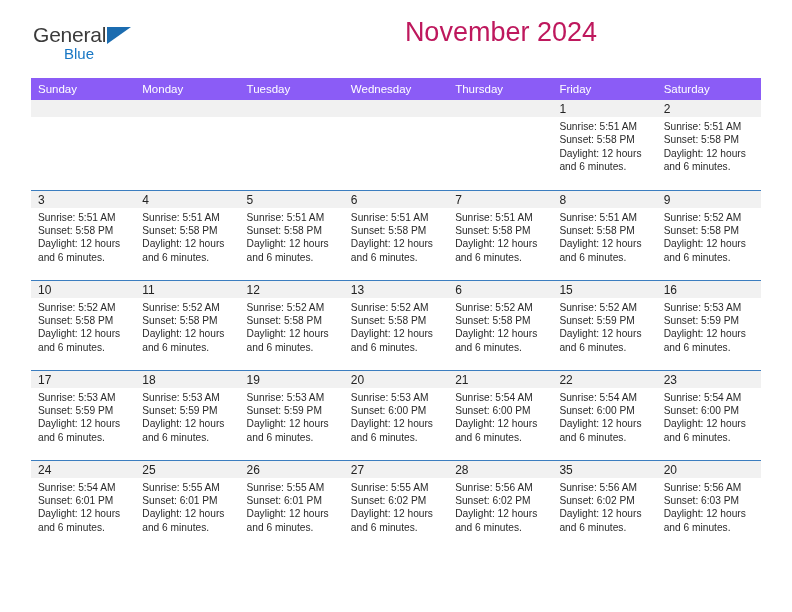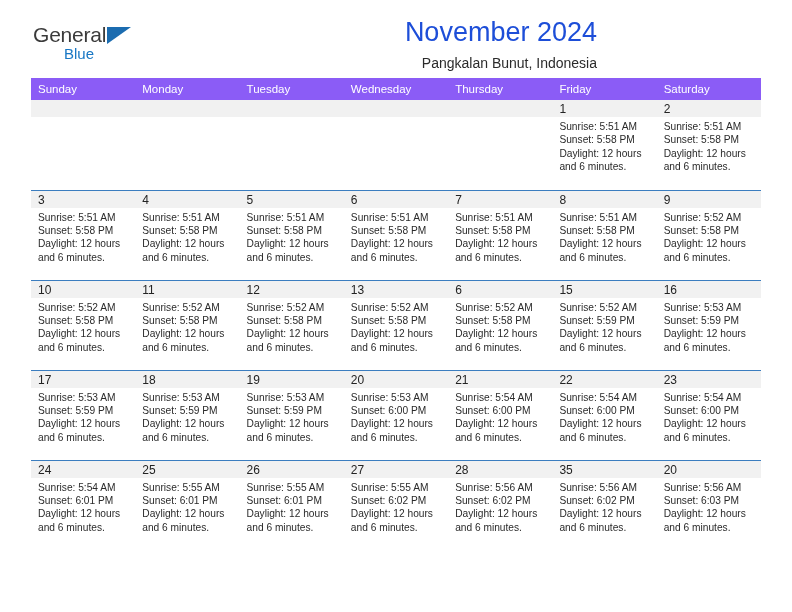--- a/index.html
+++ b/index.html
@@ -68,21 +68,21 @@
 
   .title-block {
     position: absolute;
     right: 0;
     top: 16px;
     text-align: right;
   }
   .cal-title {
     font-size: 27px;
     font-weight: normal;
-    color: #1d4ed8;
+    color: #be185d;
     line-height: 32px;
     white-space: nowrap;
   }
   .cal-subtitle {
     font-size: 14px;
     color: #2b2b2b;
     line-height: 20px;
     margin-top: 5px;
     white-space: nowrap;
   }
@@ -151,21 +151,20 @@
     <div class="logo">
       <div class="logo-row1">
         <span class="logo-general">General</span>
         <span class="logo-tri"></span>
       </div>
       <div class="logo-blue">Blue</div>
     </div>
 
     <div class="title-block">
       <div class="cal-title">November 2024</div>
-      <div class="cal-subtitle">Pangkalan Bunut, Indonesia</div>
     </div>
 
   </div>
 
   <table class="calendar">
     <thead>
       <tr>
         <th>Sunday</th>
         <th>Monday</th>
         <th>Tuesday</th>

